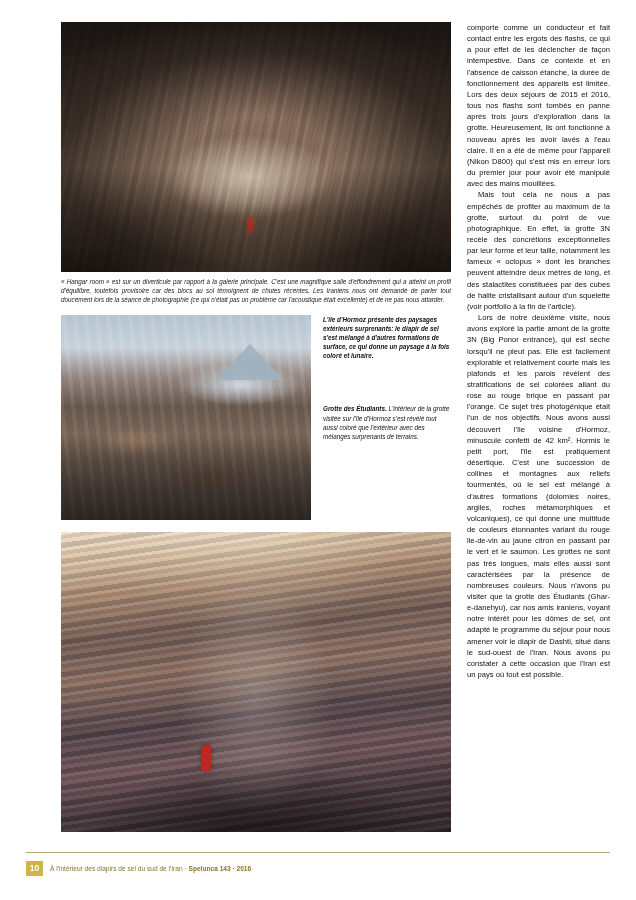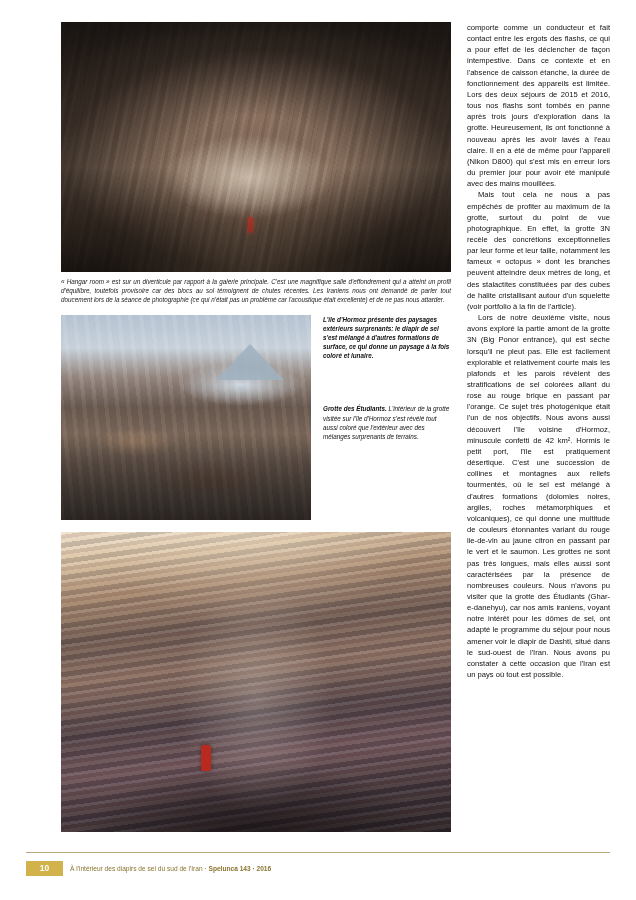--- a/index.html
+++ b/index.html
@@ -178,21 +178,21 @@
     right: 26px;
     bottom: 22px;
     height: 26px;
     border-top: 1px solid #b9a77e;
     display: flex;
     align-items: center;
     gap: 7px;
     padding-top: 5px;
   }
   .folio {
-    width: 37px; height: 15px;
+    width: 17px; height: 15px;
     background: #d2b24a;
     color: #fff;
     font-size: 8.5px;
     font-weight: bold;
     display: flex;
     align-items: center;
     justify-content: center;
   }
   .footer-text {
     font-size: 6.6px;

